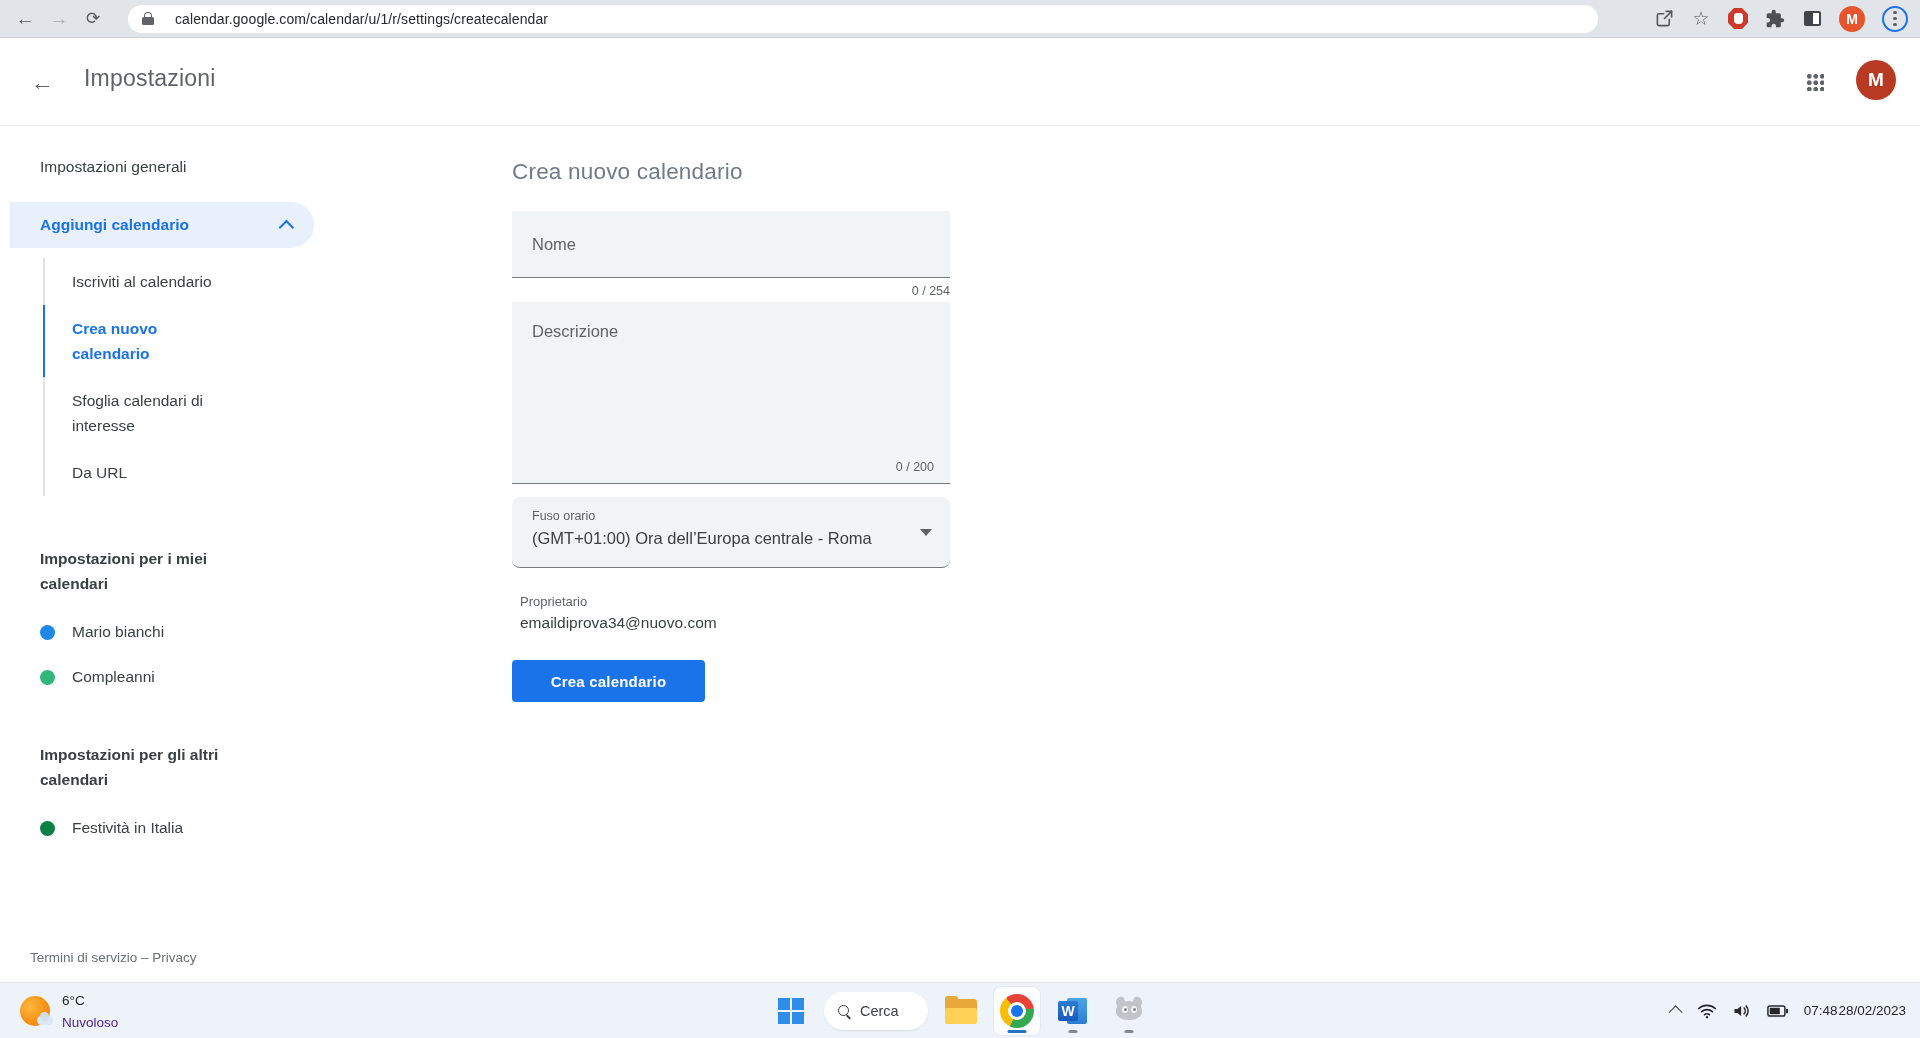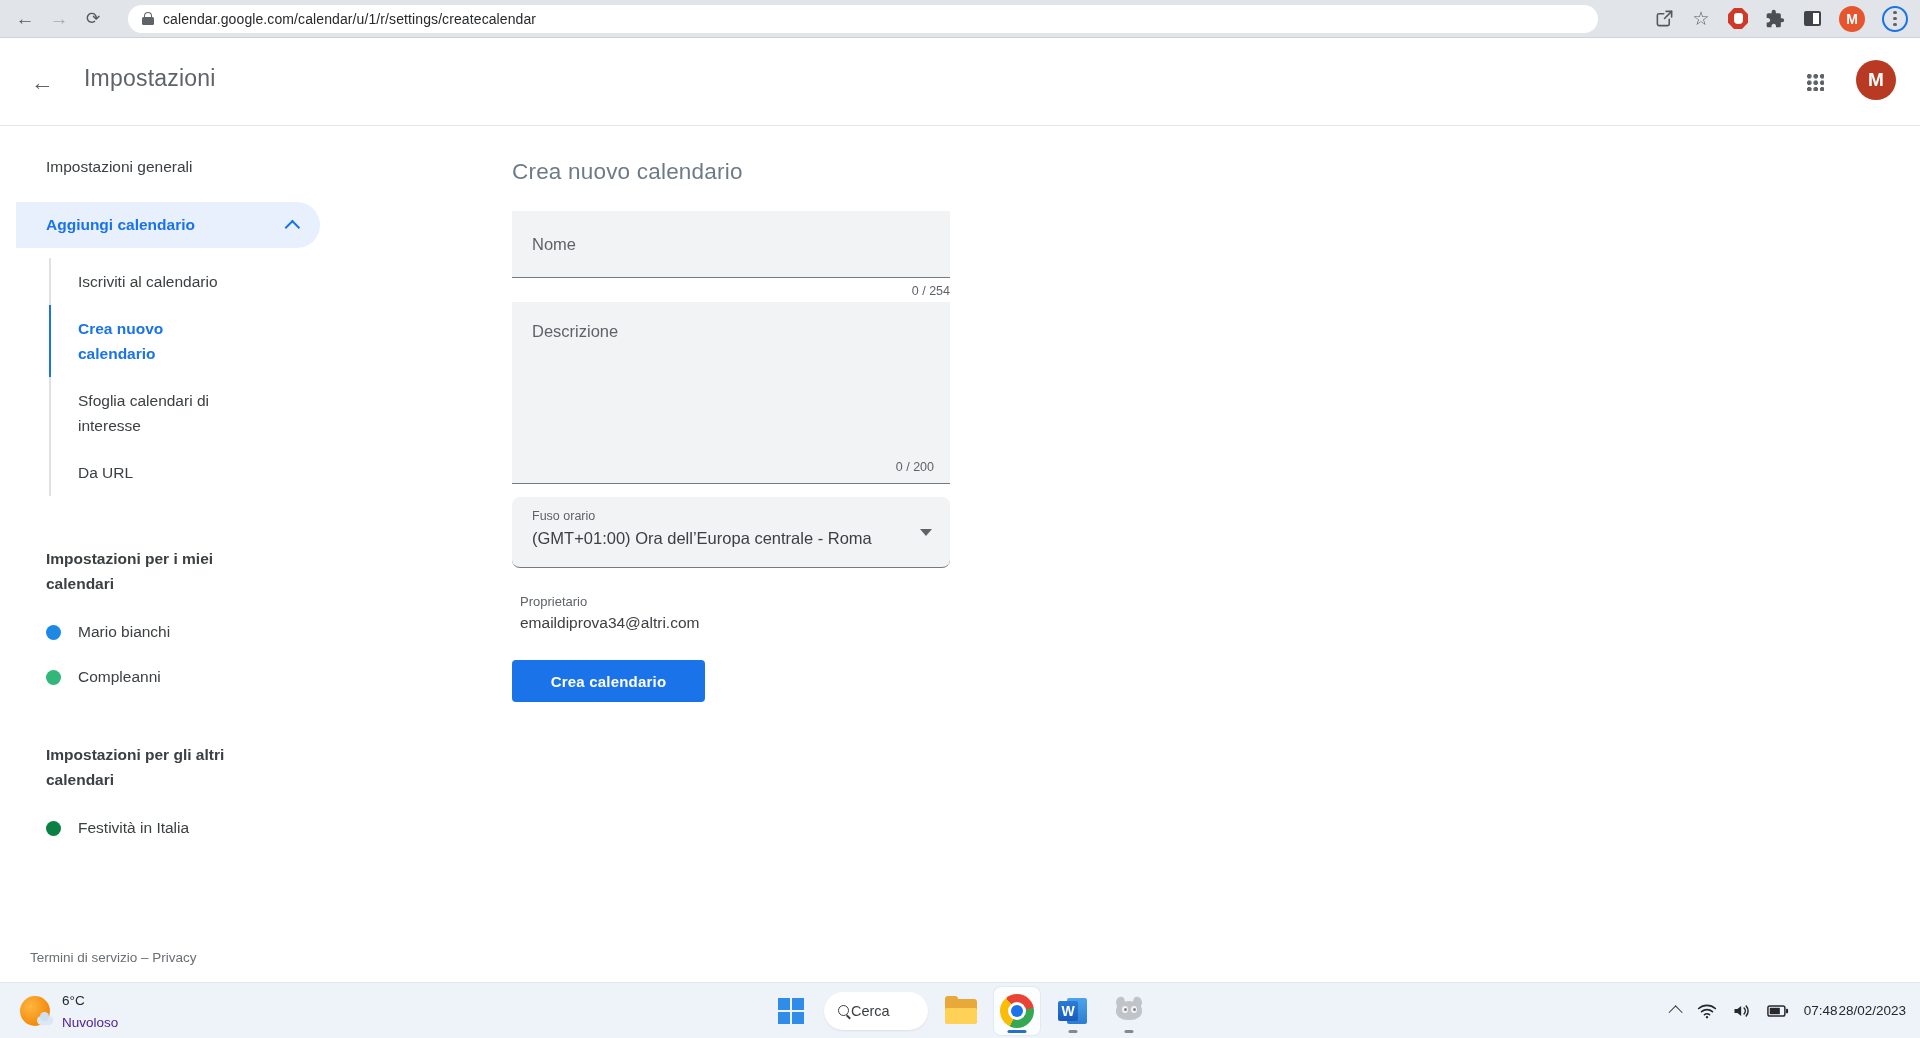--- a/index.html
+++ b/index.html
@@ -5,21 +5,21 @@
   * { margin:0; padding:0; box-sizing:border-box; }
   html,body { width:1920px; height:1038px; overflow:hidden; }
   body { font-family:"Liberation Sans", sans-serif; background:#fff; position:relative; color:#3c4043; }
 
   
   .browser-bar { position:absolute; left:0; top:0; width:1920px; height:38px; background:#e1e4e8; border-bottom:1px solid #cfd3d8; display:flex; align-items:center; }
   .nav-btn { width:34px; height:30px; display:flex; align-items:center; justify-content:center; font-size:19px; color:#54585e; cursor:pointer; }
   .nav-btn.back { margin-left:8px; }
   .nav-btn.fwd { color:#a7abb0; }
   .nav-btn.reload { font-size:17px; }
-  .url-pill { margin-left:18px; width:1470px; height:28px; background:#fff; border-radius:14px; display:flex; align-items:center; padding:0 14px; }
+  .url-pill { margin-left:18px; width:1470px; height:28px; background:#fff; border-radius:14px; display:flex; align-items:center; padding:0 14px;gap:12px; }
   .lock-icon { width:12px; height:14px; position:relative; margin-right:9px; }
   .lock-icon .shackle { position:absolute; top:0; left:2px; width:8px; height:8px; border:1.6px solid #5f6368; border-bottom:none; border-radius:4px 4px 0 0; }
   .lock-icon .body { position:absolute; top:5px; left:0; width:12px; height:8px; background:#5f6368; border-radius:1.5px; }
   .url-text { font-size:14px; color:#27292c; letter-spacing:.1px; }
   .bar-right { margin-left:auto; display:flex; align-items:center; gap:17px; padding-right:12px; }
   .bar-icon { width:20px; height:20px; display:flex; align-items:center; justify-content:center; color:#54585e; cursor:pointer; }
   .star-glyph { font-size:19px; line-height:1; }
   .octagon { width:21px; height:21px; background:#cf3a28; clip-path:polygon(30% 0,70% 0,100% 30%,100% 70%,70% 100%,30% 100%,0 70%,0 30%); position:relative; }
   .octagon .palm { position:absolute; left:6px; top:5px; width:9px; height:11px; background:#fff; border-radius:3px 3px 4px 4px; }
   .side-panel-icon { width:17px; height:15px; border:2px solid #41454a; border-radius:2px; position:relative; background:#fff; }
@@ -31,21 +31,21 @@
   .menu-dots span { width:3.5px; height:3.5px; border-radius:50%; background:#5f6368; }
 
   
   .app-header { position:absolute; left:0; top:38px; width:1920px; height:88px; background:#fff; border-bottom:1px solid #e4e6e8; }
   .hdr-back { position:absolute; left:26px; top:28px; width:32px; height:32px; font-size:23px; color:#5f6368; display:flex; align-items:center; justify-content:center; cursor:pointer; }
   .hdr-title { position:absolute; left:84px; top:27px; font-size:23px; color:#5f6368; letter-spacing:.2px; }
   .apps-grid { position:absolute; right:96px; top:36px; width:17px; height:17px; background-image:radial-gradient(circle, #5f6368 2.1px, transparent 2.6px); background-size:6.5px 6.5px; background-position:-1px -1px; cursor:pointer; }
   .header-avatar { position:absolute; right:24px; top:22px; width:40px; height:40px; background:#b93a22; font-size:19px; cursor:pointer; }
 
   
-  .sidebar { position:absolute; left:16px; top:126px; width:512px; padding:32px 0 0 30px; font-size:15.5px; color:#3c4043; }
+  .sidebar { position:absolute; left:10px; top:126px; width:512px; padding:32px 0 0 30px; font-size:15.5px; color:#3c4043; }
   .side-item { cursor:pointer; }
   .nav-general { height:20px; }
   .nav-pill { margin:24px 0 0 -30px; width:304px; height:46px; background:#e8f0fe; border-radius:0 23px 23px 0; display:flex; align-items:center; padding:0 20px 0 30px; cursor:pointer; }
   .nav-pill .pill-label { color:#1a73e8; font-weight:bold; }
   .chevron-up-blue { margin-left:auto; width:11px; height:11px; border-left:2px solid #1a73e8; border-top:2px solid #1a73e8; transform:rotate(45deg) translateY(3px); }
   .sub-list { margin:10px 0 0 3px; border-left:2px solid #dfe1e5; padding-left:27px; }
   .sub-item { padding:11px 0; max-width:165px; line-height:25px; cursor:pointer; }
   .sub-item.active { color:#1a73e8; font-weight:bold; border-left:2px solid #1a73e8; margin-left:-29px; padding-left:27px; }
   .import-export { margin-top:27px; height:20px; }
   .section-heading { margin-top:50px; max-width:215px; line-height:25px; font-weight:bold; color:#3c4043; }
@@ -81,21 +81,21 @@
   .weather-sun { position:absolute; inset:2px; border-radius:50%; background:radial-gradient(circle at 35% 35%, #ffb640, #f28a0c 70%, #ef7a00); }
   .weather-cloud { position:absolute; right:-1px; bottom:3px; width:16px; height:9px; background:#dbe7f3; border-radius:8px; }
   .weather-cloud::before { content:""; position:absolute; left:3px; top:-4px; width:9px; height:9px; border-radius:50%; background:#cfdff0; }
   .weather-text { display:flex; flex-direction:column; gap:7px; }
   .weather-temp { font-size:13.5px; color:#26282b; }
   .weather-desc { font-size:13.5px; color:#4c1d95; }
   .task-center { position:absolute; left:50%; top:0; height:56px; transform:translateX(-50%); display:flex; align-items:center; gap:10px; }
   .task-item { width:46px; height:48px; display:flex; align-items:center; justify-content:center; position:relative; border-radius:7px; cursor:pointer; }
   .win-logo { width:26px; height:26px; display:grid; grid-template-columns:12px 12px; grid-template-rows:12px 12px; gap:2px; }
   .win-logo span { background:#2f8ce8; }
-  .search-pill { width:104px; height:38px; background:#fff; border-radius:19px; display:flex; align-items:center; padding:0 14px; box-shadow:0 1px 2px rgba(0,0,0,.08); cursor:text; }
+  .search-pill { width:104px; height:38px; background:#fff; border-radius:19px; display:flex; align-items:center; padding:0 14px; gap:9px; box-shadow:0 1px 2px rgba(0,0,0,.08); cursor:text; }
   .mag-icon { width:13px; height:13px; position:relative; flex:none; }
   .mag-icon::before { content:""; position:absolute; left:0; top:0; width:9px; height:9px; border:1.8px solid #3c4043; border-radius:50%; }
   .mag-icon::after { content:""; position:absolute; right:0; bottom:0; width:5px; height:1.8px; background:#3c4043; transform:rotate(45deg); }
   .search-text { font-size:14.5px; color:#3c4043; }
   .folder-icon { width:32px; height:25px; position:relative; }
   .folder-back { position:absolute; inset:0; background:#e9a83a; border-radius:3px; }
   .folder-back::before { content:""; position:absolute; left:0; top:-3px; width:13px; height:6px; background:#e9a83a; border-radius:3px 3px 0 0; }
   .folder-front { position:absolute; left:0; bottom:0; width:32px; height:16px; background:#ffd257; border-radius:2px 2px 3px 3px; }
   .task-item.active-app { background:#fbfdff; box-shadow:0 0 0 1px #e3e9f2; }
   .chrome-icon { width:34px; height:34px; border-radius:50%; background:conic-gradient(from -40deg, #ea4335 0 120deg, #34a853 120deg 245deg, #fbbc05 245deg 360deg); position:relative; }
@@ -225,21 +225,21 @@
   </div>
 
   <div class="filled-field field-tz">
     <span class="tz-label">Fuso orario</span>
     <span class="tz-value">(GMT+01:00) Ora dell’Europa centrale - Roma</span>
     <span class="tz-arrow"></span>
   </div>
 
   <div class="owner">
     <div class="owner-label">Proprietario</div>
-    <div class="owner-value">emaildiprova34@altri.com</div>
+    <div class="owner-value">emaildiprova34@nuovo.com</div>
   </div>
 
   <button class="submit-btn">Crea calendario</button>
 </div>
 
 <div class="taskbar">
   <div class="weather">
     <div class="weather-icon">
       <span class="weather-sun"></span>
         <span class="weather-cloud"></span>

